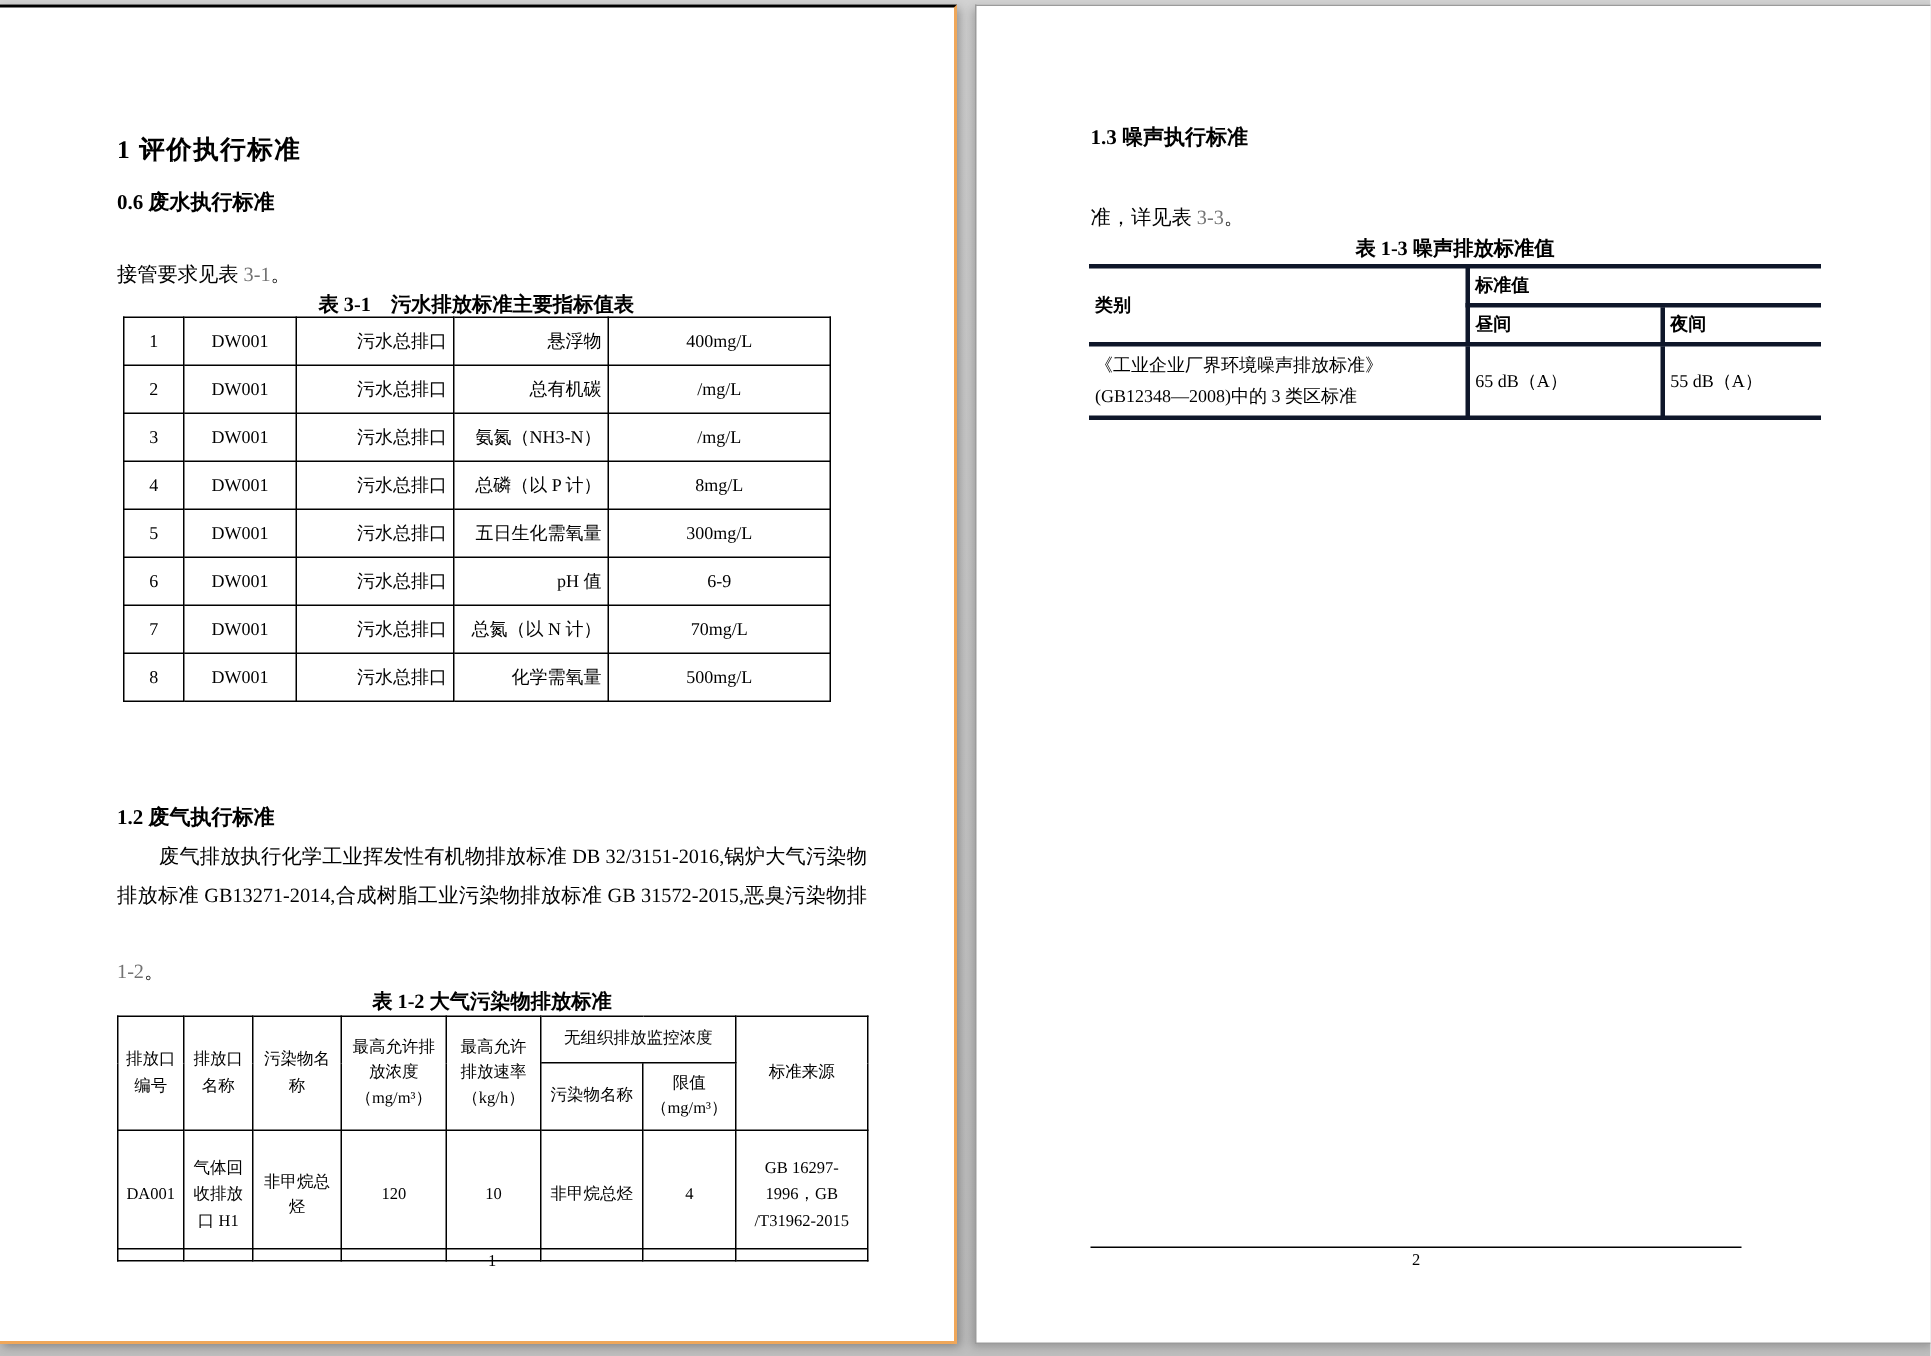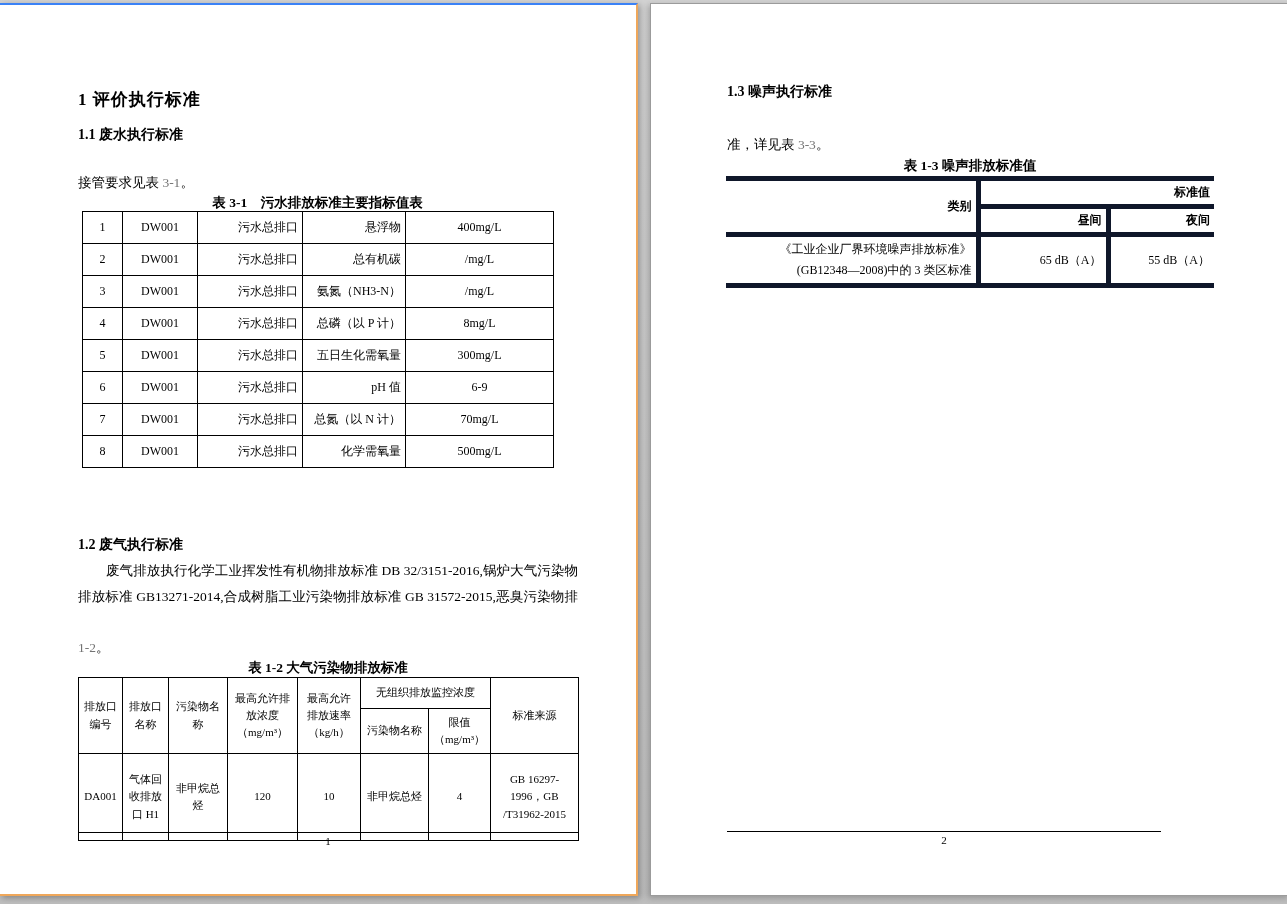--- a/index.html
+++ b/index.html
@@ -4,21 +4,21 @@
 <style>
   html,body{margin:0;padding:0;}
   body{
     width:1287px;height:904px;position:relative;overflow:hidden;
     background:linear-gradient(180deg,#d2d2d2 0%,#c9c9c9 50%,#bebebe 100%);
     font-family:"Liberation Serif","DejaVu Serif",serif;color:#000;
   }
   .page{position:absolute;top:3px;height:893px;background:#fff;box-sizing:border-box;}
   .page-left{
     left:0;width:638px;
-    border-top:2px solid #3b82f6;border-right:2px solid #efa75a;border-bottom:2px solid #efa75a;
+    border-top:2px solid #000000;border-right:2px solid #efa75a;border-bottom:2px solid #efa75a;
     box-shadow:2px 2px 6px rgba(0,0,0,.30);
   }
   .page-right{
     left:650px;width:640px;
     border-top:1px solid #9b9b9b;border-left:1px solid #9b9b9b;border-bottom:1px solid #9b9b9b;
     box-shadow:-2px 2px 6px rgba(0,0,0,.22);
   }
   .abs{position:absolute;}
   .h1{font-size:17px;font-weight:bold;letter-spacing:1px;}
   .h2{font-size:14px;font-weight:bold;text-align:center;}
@@ -34,35 +34,35 @@
   .t31 .c{text-align:center;}
   .t31 .l{text-align:right;padding-left:6px;}
   .t31 .mh{text-align:center;height:26px;}
   .t31 .dr td{height:29px;}
   
   .t12{width:500px;font-size:11px;}
   .t12 td,.t12 th{border:1px solid #000;vertical-align:middle;text-align:center;
     padding:2px 4px;font-weight:normal;overflow-wrap:break-word;line-height:1.55;}
   
   .t13{width:488px;font-size:12px;}
-  .t13 td{border:5px solid #0f172a;vertical-align:middle;text-align:right;padding:1px 4px;line-height:1.75;}
+  .t13 td{border:3px solid #0f172a;vertical-align:middle;text-align:left;padding:1px 4px;line-height:1.75;}
   .t13 tr td:first-child{border-left:none;}
   .t13 tr td:last-child{border-right:none;}
   .t13 .b{font-weight:bold;}
   .footer-line{border-top:1.5px solid #000;height:0;}
   .pagenum{font-size:11px;text-align:center;}
 </style>
 </head>
 <body>
 
 <div class="page page-left">
 
   <div class="abs h1" style="left:78px;top:83px;">1 评价执行标准</div>
 
-  <div class="abs h2" style="left:78px;top:121px;">1.1 废水执行标准</div>
+  <div class="abs h2" style="left:78px;top:121px;">0.6 废水执行标准</div>
 
   <div class="abs body-line" style="left:78px;top:169px;"><span>接管要求见表 </span><span class="ref">3-1</span><span>。</span></div>
 
   <div class="abs tbl-title" style="left:82px;top:189px;width:471px;">表 3-1　污水排放标准主要指标值表</div>
 
   <table class="abs t31" style="left:82px;top:206px;">
     <colgroup>
         <col style="width:40px">
         <col style="width:75px">
         <col style="width:105px">

